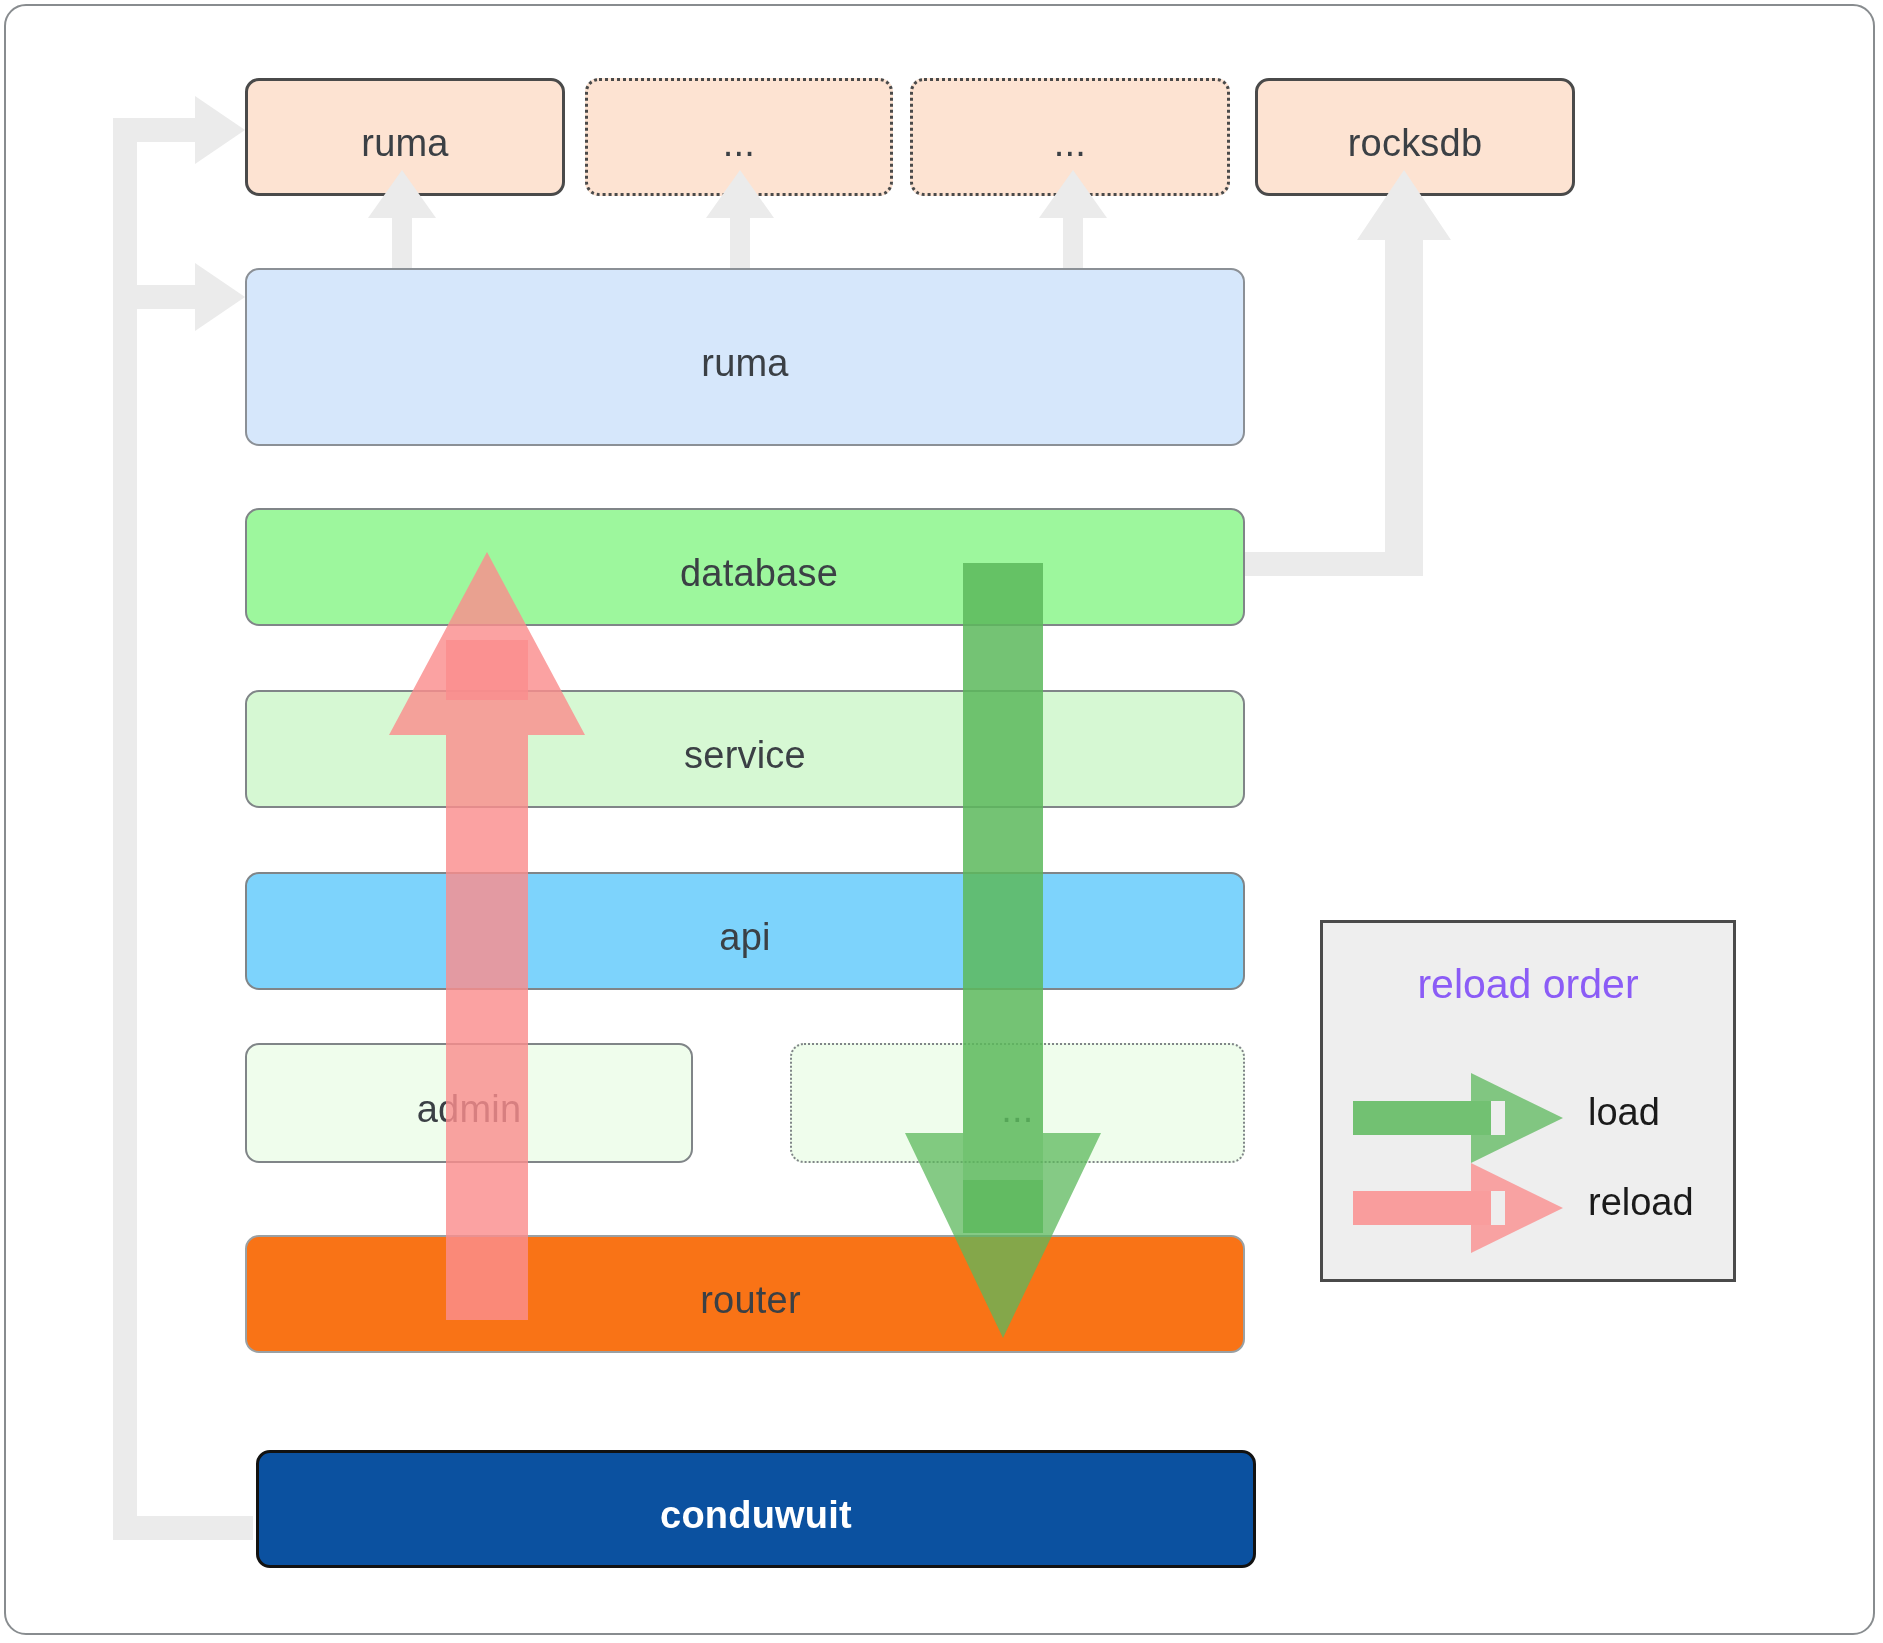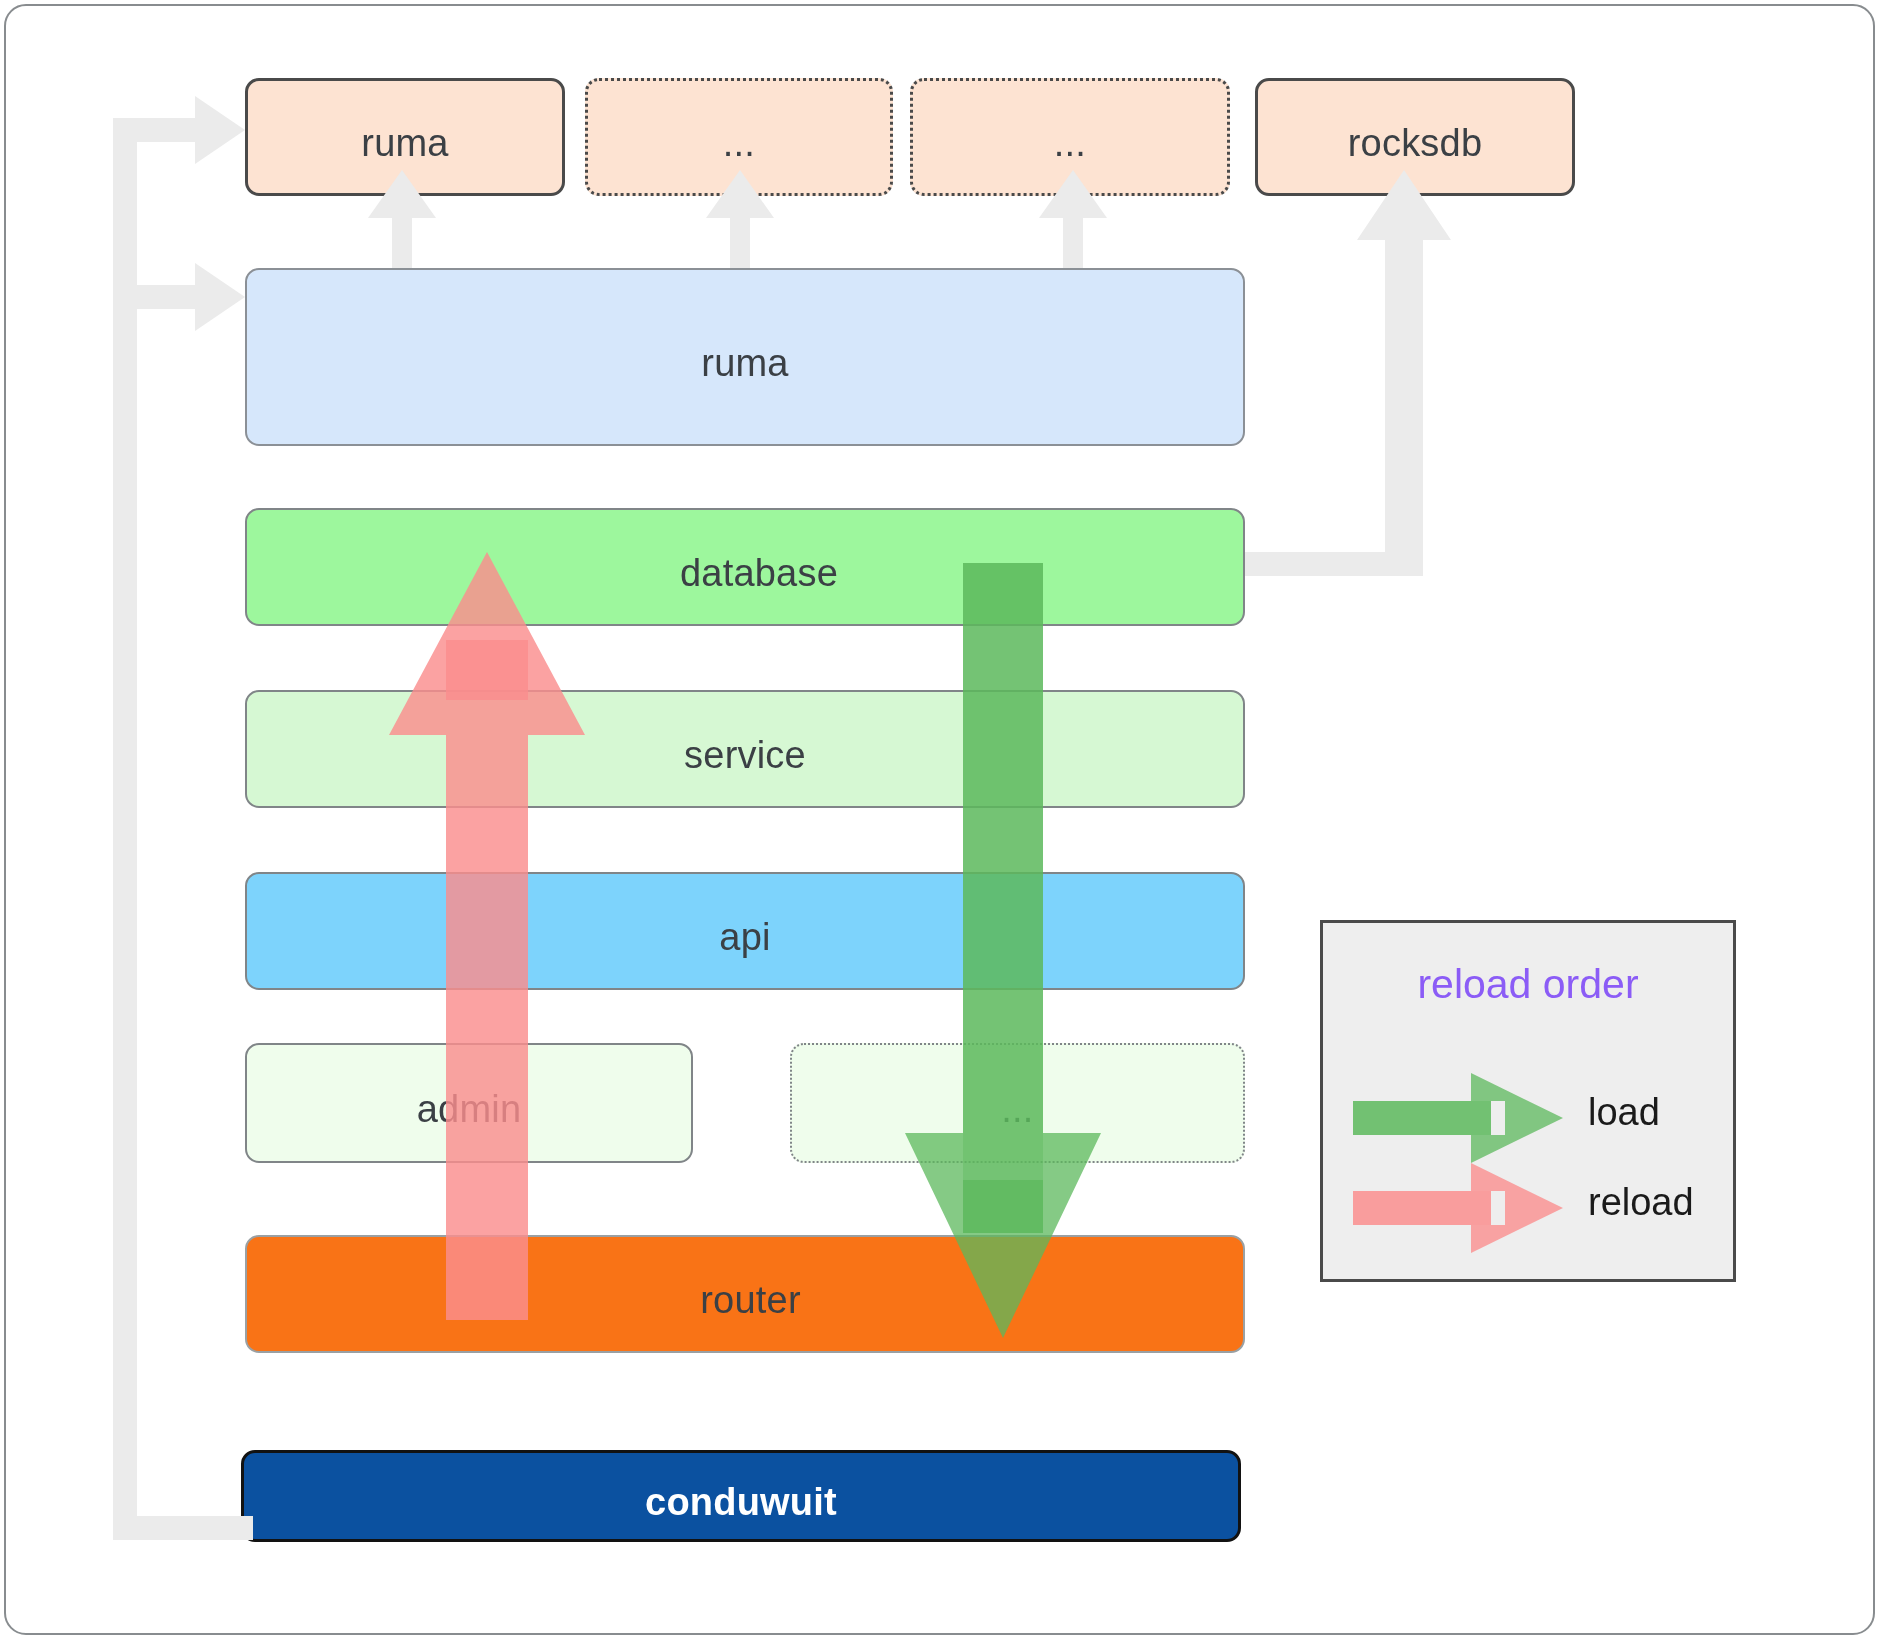--- a/index.html
+++ b/index.html
@@ -126,21 +126,21 @@
   </div>
 
   <div class="node ell-box" style="left:790px;top:1043px;width:455px;height:120px;">
     <span class="lbl">...</span>
   </div>
 
   <div class="node router-box" style="left:245px;top:1235px;width:1000px;height:118px;">
     <span class="lbl">router</span>
   </div>
 
-  <div class="node app-box" style="left:241px;top:1450px;width:1000px;height:92px;">
+  <div class="node app-box" style="left:256px;top:1450px;width:1000px;height:118px;">
     <span class="lbl">conduwuit</span>
   </div>
 
   <svg class="layer" id="arrow-layer" viewBox="0 0 1883 1643" xmlns="http://www.w3.org/2000/svg">
 
     <g>
       <rect x="446" y="640" width="82" height="680" fill="#fa8e8e" opacity="0.82"></rect>
       <path d="M487,552 L585,735 L528,735 L528,700 L446,700 L446,735 L389,735 Z" fill="#fa8e8e" opacity="0.82"></path>
     </g>
 

